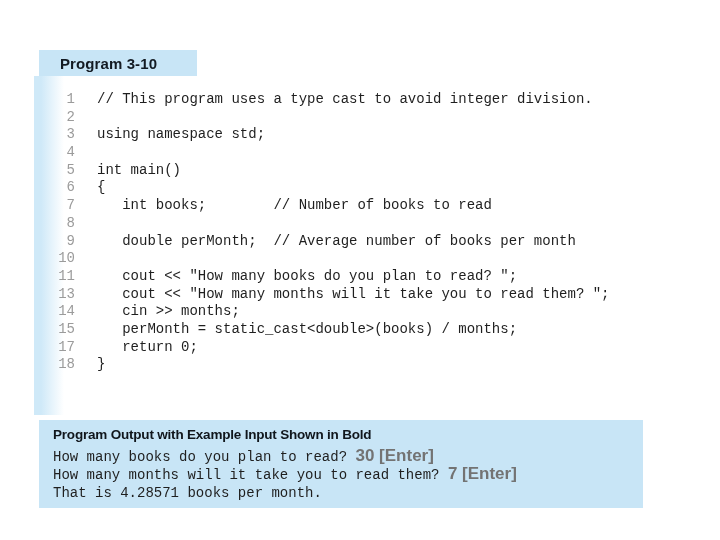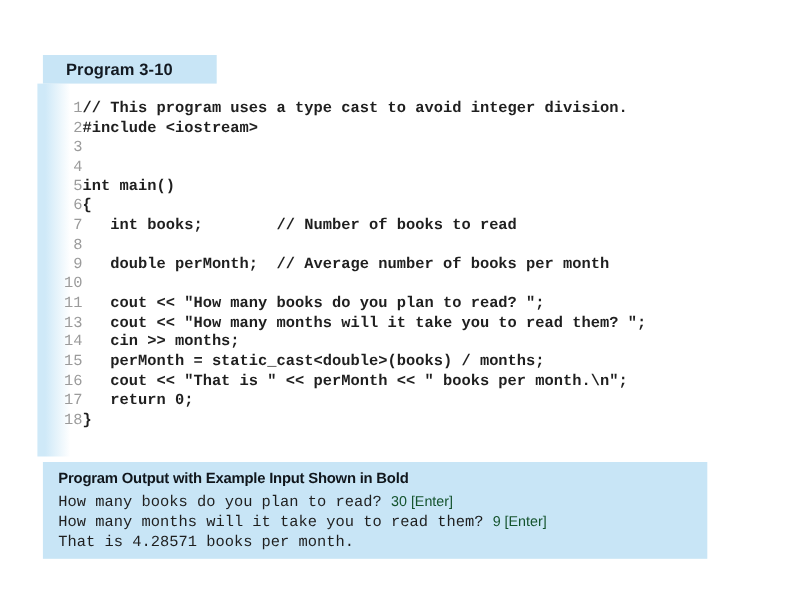--- a/index.html
+++ b/index.html
@@ -57,23 +57,23 @@
     font-family: "Liberation Mono", monospace;
     font-size: 14px;
   }
   .code-line .lnum {
     width: 40px;
     text-align: right;
     color: #9b9b9b;
     flex: 0 0 auto;
   }
   .code-line .lcode {
+    margin-left: 22px;
     color: #1f1f1f;
     white-space: pre;
-    font-weight: bold;
   }
   .output-box {
     position: absolute;
     left: 39px;
     top: 420px;
     width: 604px;
     height: 88px;
     background: var(--accent, #c8e5f6);
     box-sizing: border-box;
     padding: 7px 0 0 14px;
@@ -94,23 +94,23 @@
     line-height: 18px;
     font-family: "Liberation Mono", monospace;
     font-size: 14px;
     color: #1f1f1f;
   }
   .out-line .out-text {
     white-space: pre;
   }
   .out-line .out-input {
     font-family: "Liberation Sans", sans-serif;
-    font-weight: 400;
-    font-size: 13px;
-    color: #14532d;
+    font-weight: 700;
+    font-size: 17px;
+    color: #737373;
     white-space: pre;
   }
 </style>
 </head>
 <body>
 
 <div class="page">
 
   <div class="program-tab">
     <span class="tab-title">Program 3-10</span>
@@ -119,25 +119,25 @@
   <div class="left-rule"></div>
 
   <div class="code-listing">
   <div class="code-line">
     <span class="lnum">1</span>
     <span class="lcode">// This program uses a type cast to avoid integer division.</span>
   </div>
 
   <div class="code-line">
     <span class="lnum">2</span>
-    <span class="lcode">#include &lt;iostream&gt;</span>
   </div>
 
   <div class="code-line">
     <span class="lnum">3</span>
+    <span class="lcode">using namespace std;</span>
   </div>
 
   <div class="code-line">
     <span class="lnum">4</span>
     <span class="lcode"></span>
   </div>
 
   <div class="code-line">
     <span class="lnum">5</span>
     <span class="lcode">int main()</span>
@@ -181,45 +181,41 @@
   <div class="code-line">
     <span class="lnum">14</span>
     <span class="lcode">   cin &gt;&gt; months;</span>
   </div>
 
   <div class="code-line">
     <span class="lnum">15</span>
     <span class="lcode">   perMonth = static_cast&lt;double&gt;(books) / months;</span>
   </div>
 
-  <div class="code-line">
-    <span class="lnum">16</span>
-    <span class="lcode">   cout &lt;&lt; "That is " &lt;&lt; perMonth &lt;&lt; " books per month.\n";</span>
-  </div>
 
   <div class="code-line">
     <span class="lnum">17</span>
     <span class="lcode">   return 0;</span>
   </div>
 
   <div class="code-line">
     <span class="lnum">18</span>
     <span class="lcode">}</span>
   </div>
 </div>
 
   <div class="output-box">
     <div class="output-title">Program Output with Example Input Shown in Bold</div>
     <div class="output-lines">
   <div class="out-line">
     <span class="out-text">How many books do you plan to read? </span><span class="out-input">30 [Enter]</span>
   </div>
 
   <div class="out-line">
-    <span class="out-text">How many months will it take you to read them? </span><span class="out-input">9 [Enter]</span>
+    <span class="out-text">How many months will it take you to read them? </span><span class="out-input">7 [Enter]</span>
   </div>
 
   <div class="out-line">
     <span class="out-text">That is 4.28571 books per month.</span><span class="out-input"></span>
   </div>
 </div>
   </div>
 
 </div>
 

